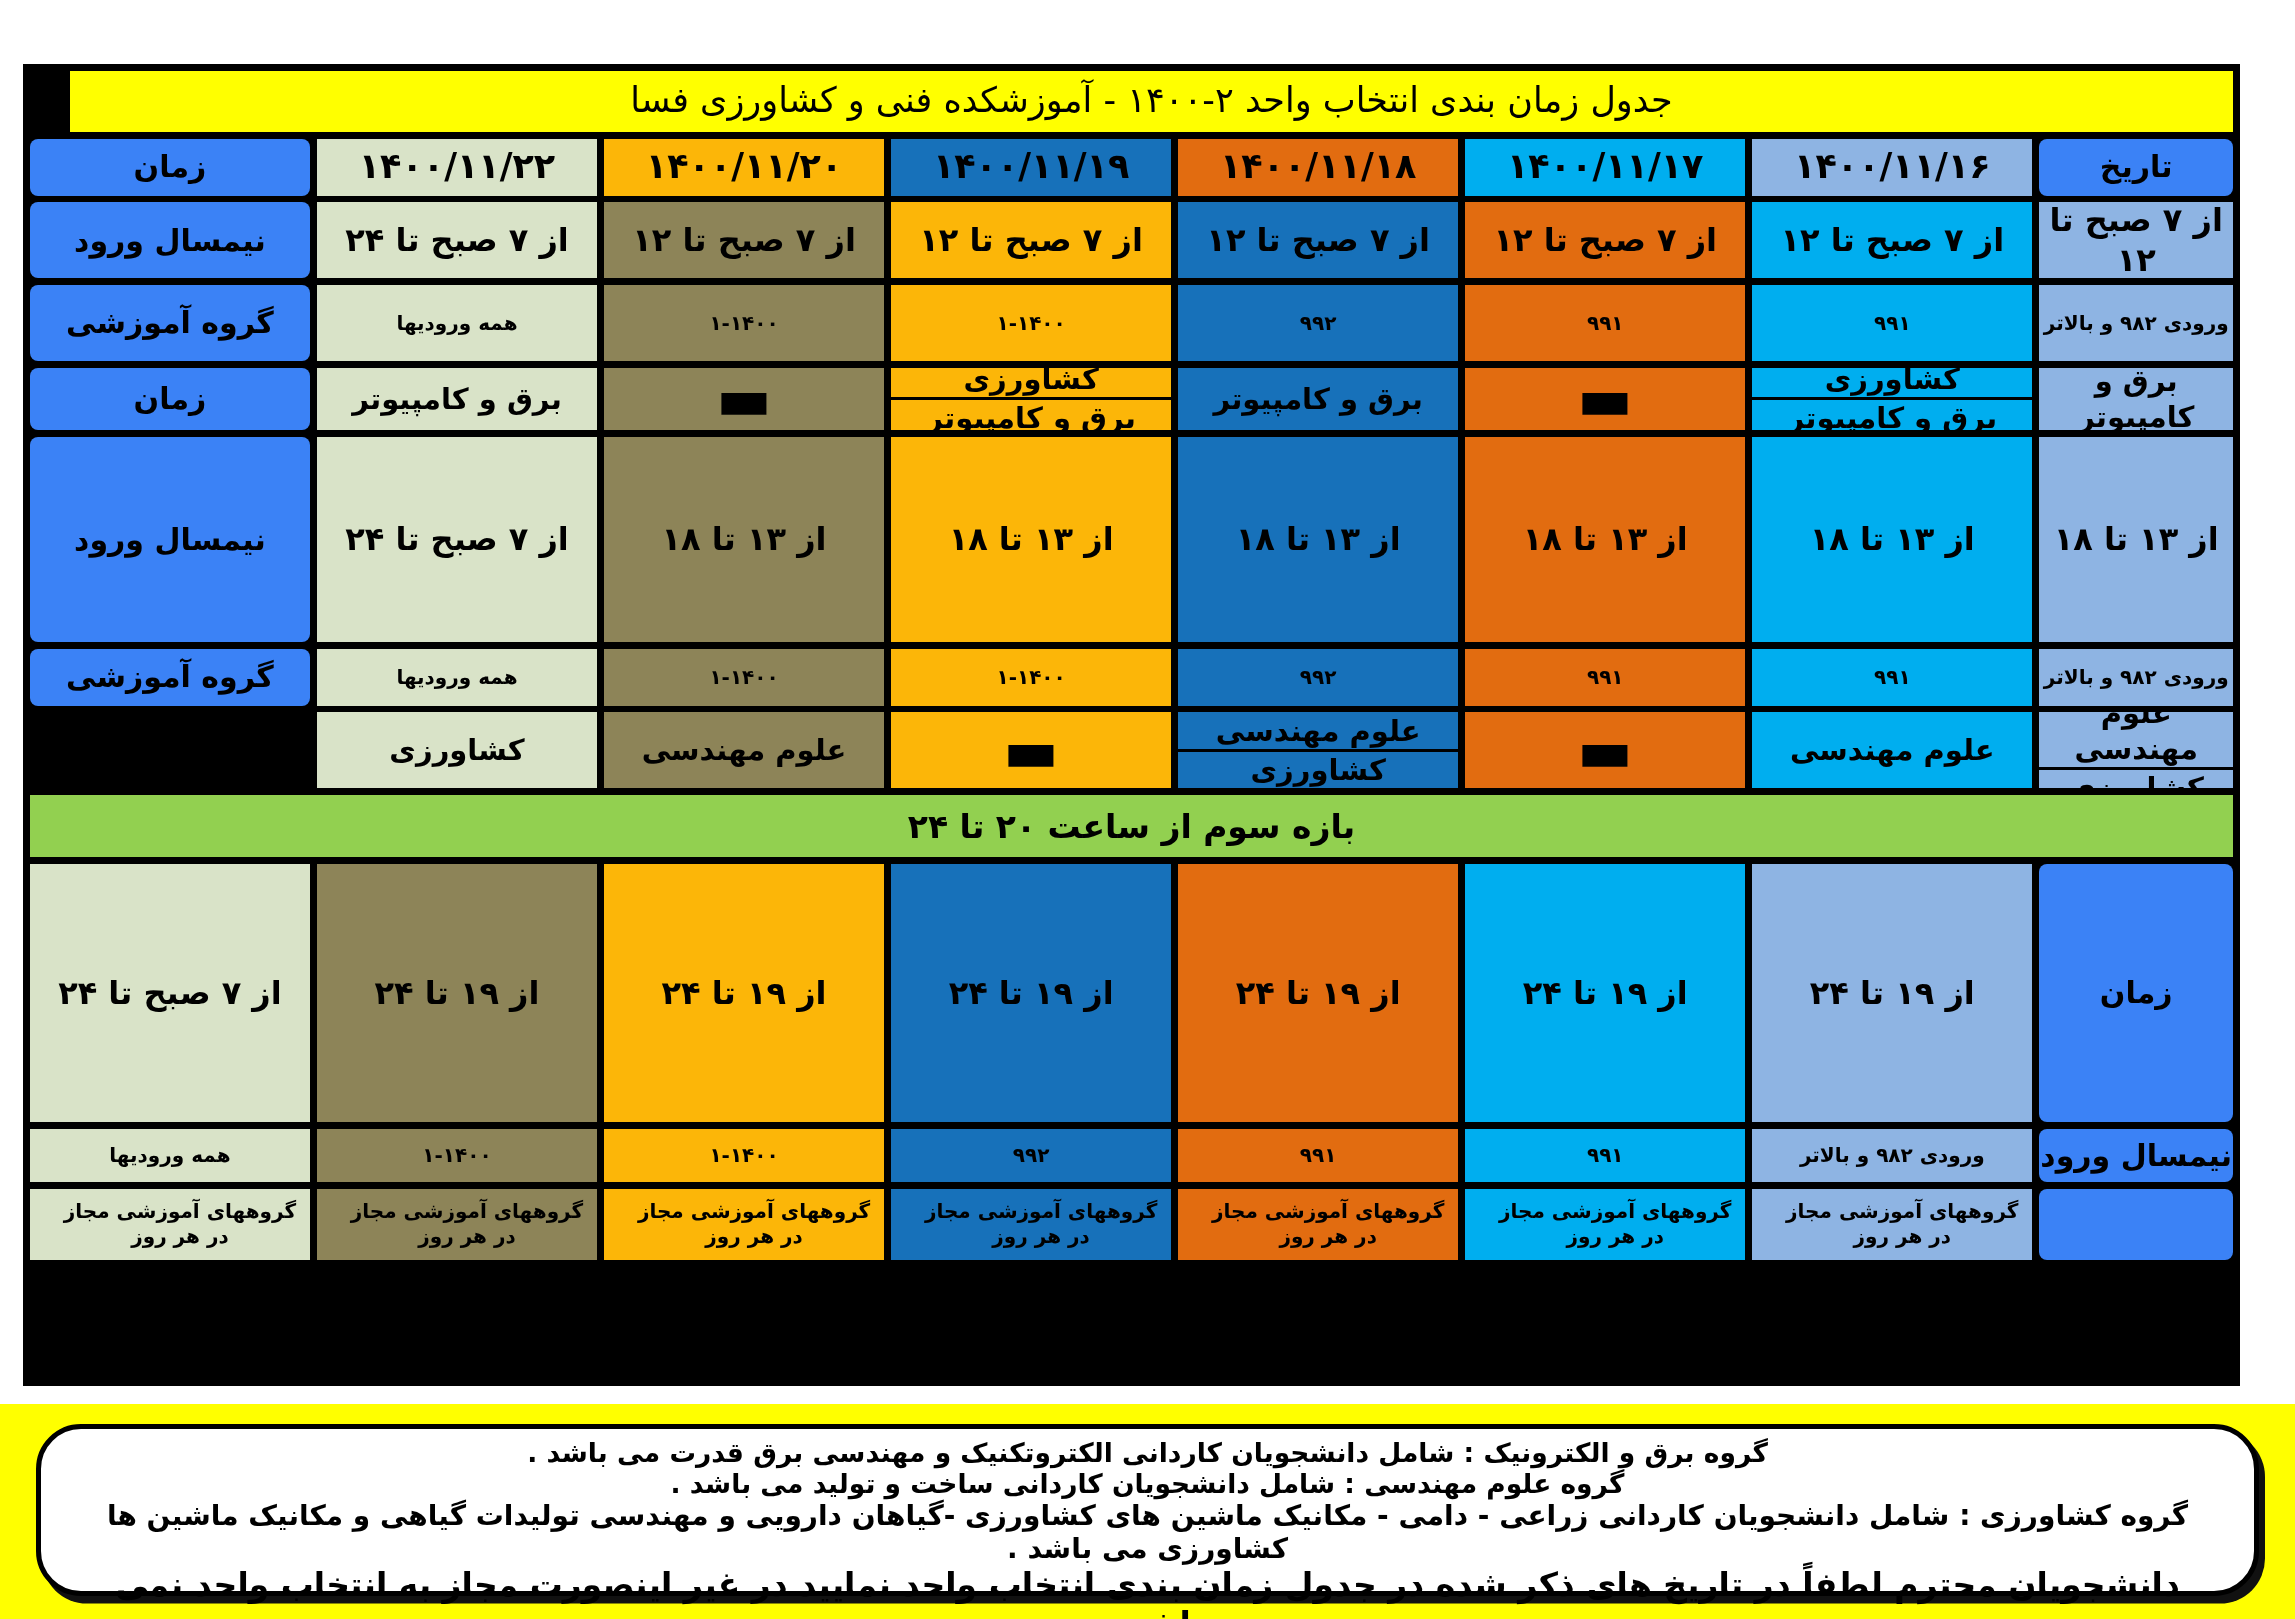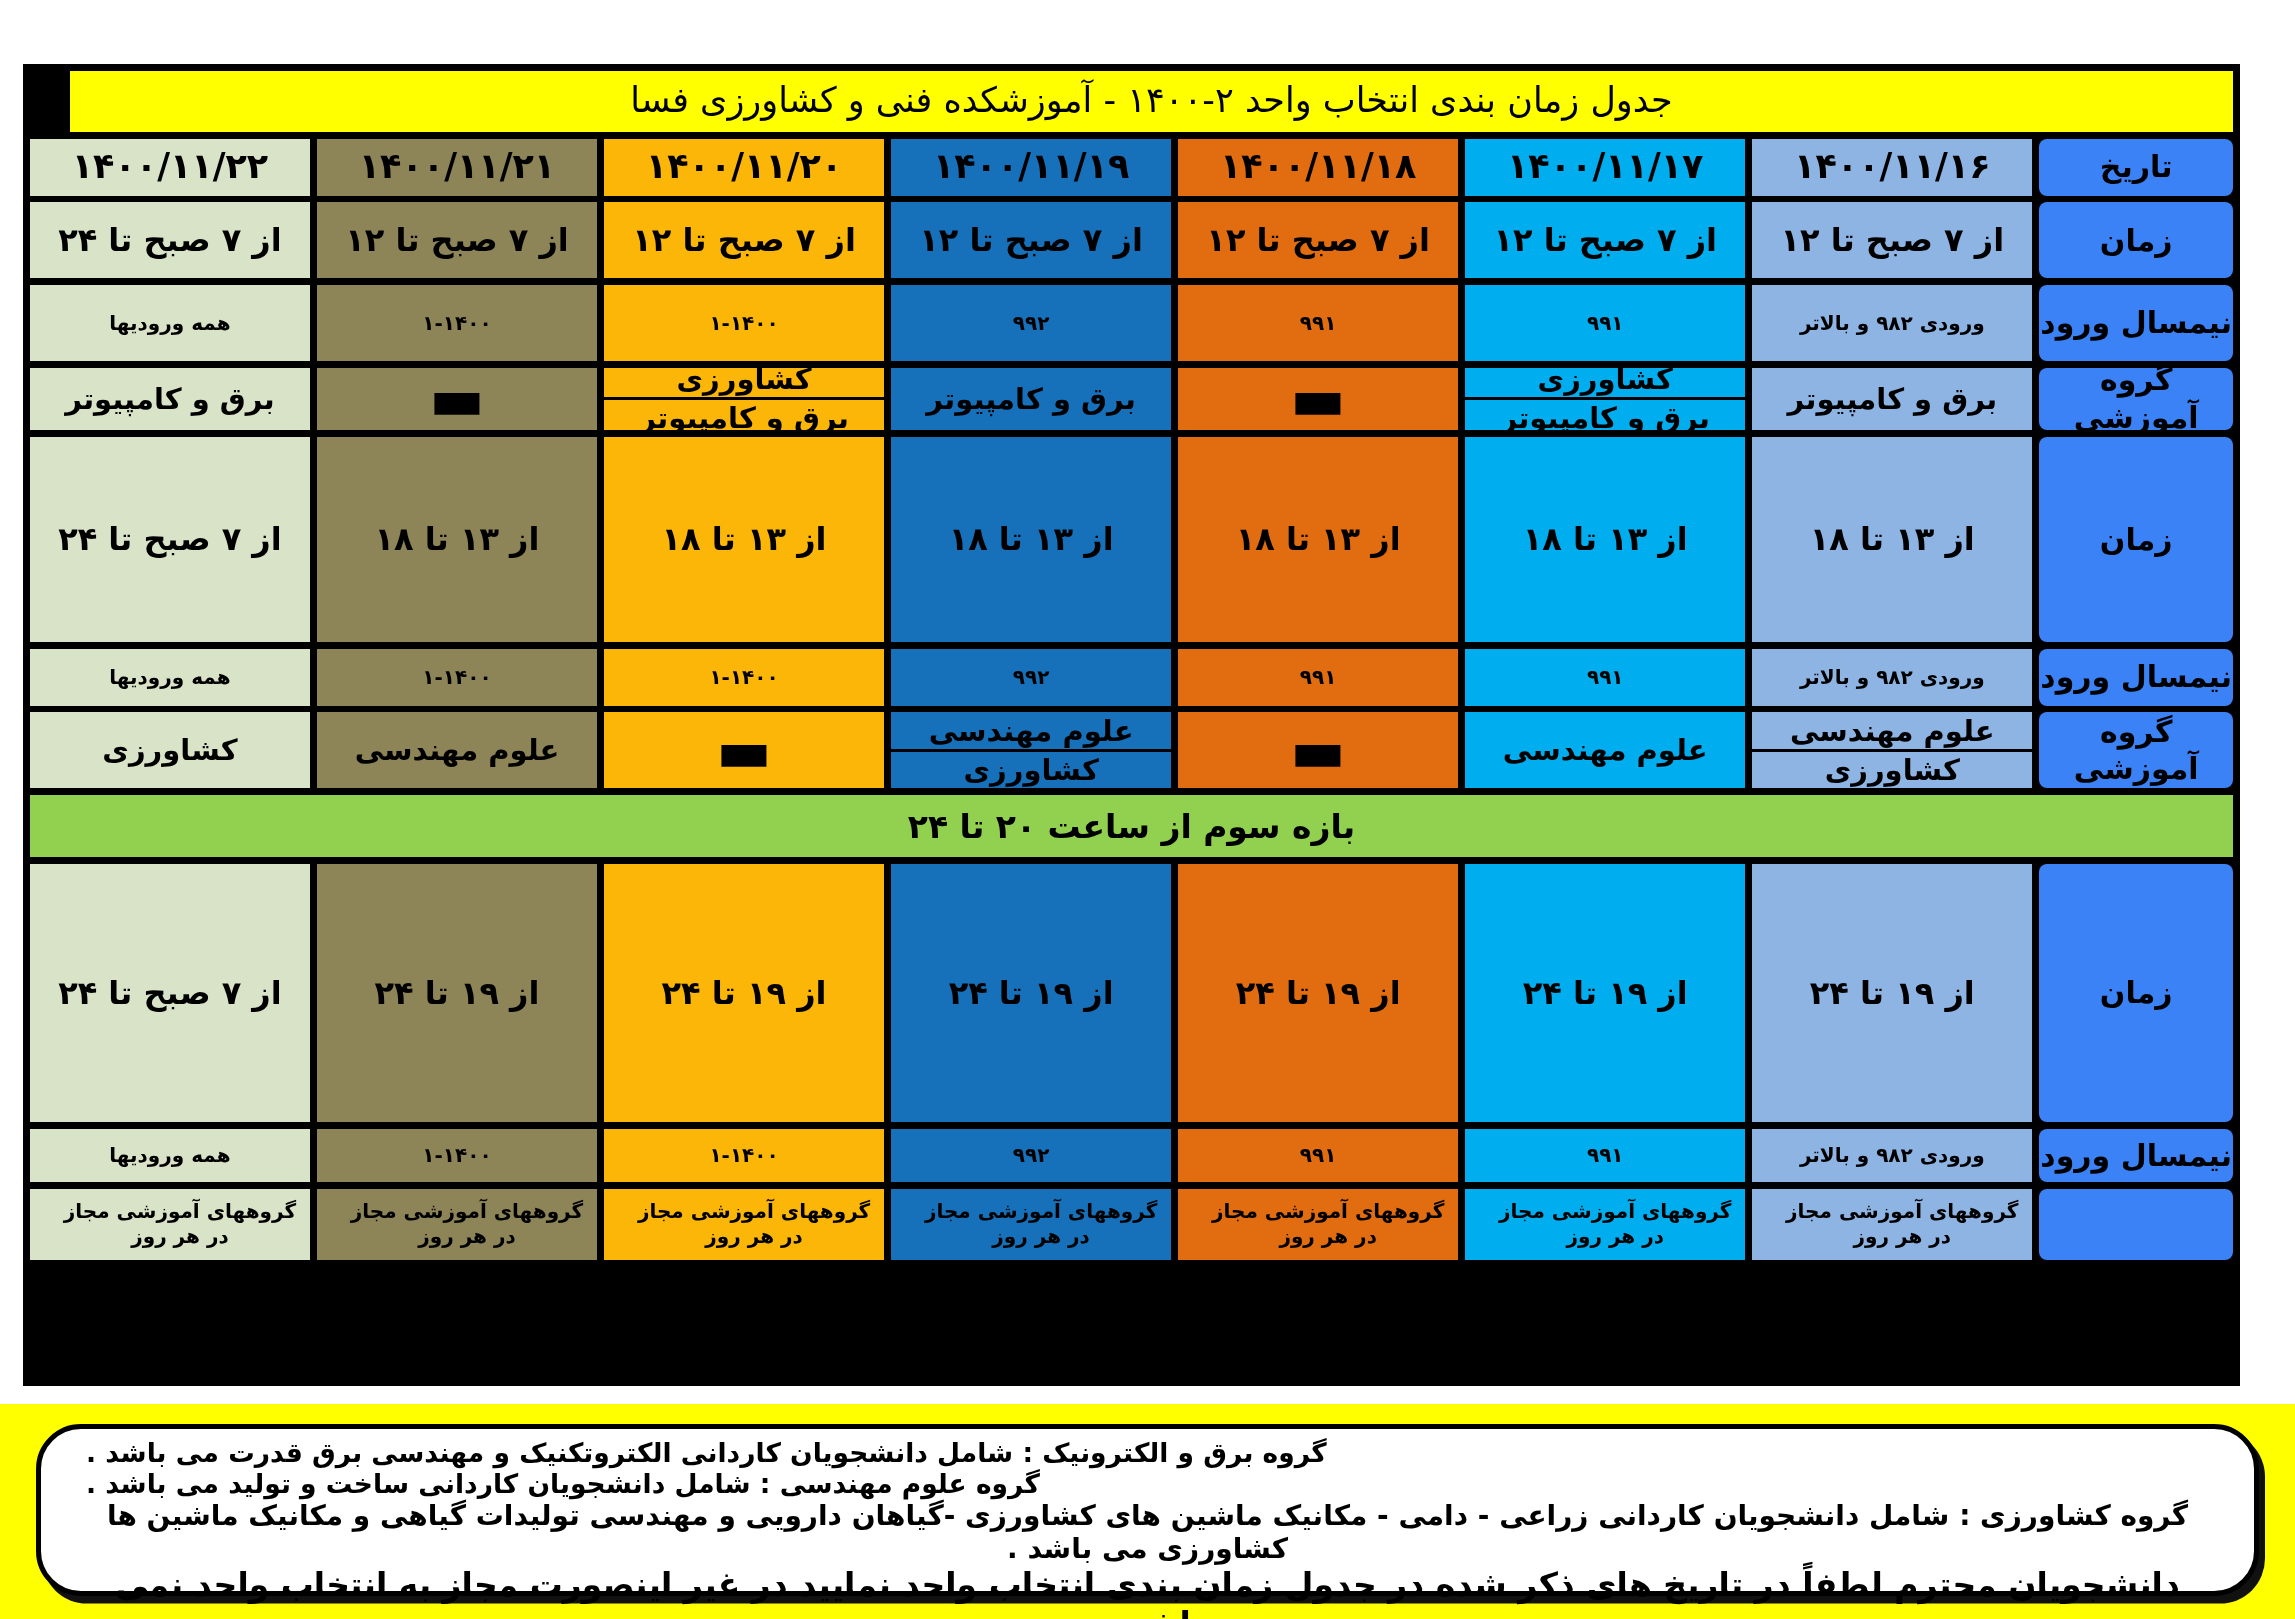--- a/index.html
+++ b/index.html
@@ -37,40 +37,39 @@
   .dash{font-size:59px;line-height:1;}
   .split{flex-direction:column;align-items:stretch;padding:0;}
   .split .sub{flex:1;display:flex;align-items:center;justify-content:center;font-size:29px;font-weight:700;}
   .split .sub.top{border-bottom:3px solid #000;}
   
   .footer{position:absolute;left:0;top:1404px;width:2295px;height:215px;background:var(--titlebg,#ffff00);}
   .notebox{
     position:absolute;left:36px;right:36px;top:20px;bottom:23px;background:#fff;
     border:5.3px solid #000;border-radius:45px;box-shadow:6px 7.6px 0 #111;
     display:flex;flex-direction:column;justify-content:space-evenly;
-    padding:7.6px 45px;box-sizing:border-box;align-items:flex-end;
+    padding:7.6px 45px;box-sizing:border-box;
   }
   .note{text-align:center;font-size:26.5px;font-weight:700;}
   .note.n3{font-size:28px;}
   .note.n4{font-size:33px;font-weight:800;}
 </style>
 </head>
 <body>
 
 <div class="sched">
 
   <div class="cell span-all title-row">جدول زمان بندی انتخاب واحد ۲-۱۴۰۰ - آموزشکده فنی و کشاورزی فسا</div>
 
   <div class="cell rowhead">تاریخ</div>
   <div class="cell c16 date num">۱۴۰۰/۱۱/۱۶</div>
   <div class="cell c17 date num">۱۴۰۰/۱۱/۱۷</div>
   <div class="cell c18 date num">۱۴۰۰/۱۱/۱۸</div>
   <div class="cell c19 date num">۱۴۰۰/۱۱/۱۹</div>
   <div class="cell c20 date num">۱۴۰۰/۱۱/۲۰</div>
-  <div class="cell c21 date num">۱۴۰۰/۱۱/۲۱</div>
   <div class="cell c22 date num">۱۴۰۰/۱۱/۲۲</div>
 
   <div class="cell rowhead">زمان</div>
   <div class="cell c16 time">از ۷ صبح تا ۱۲</div>
   <div class="cell c17 time">از ۷ صبح تا ۱۲</div>
   <div class="cell c18 time">از ۷ صبح تا ۱۲</div>
   <div class="cell c19 time">از ۷ صبح تا ۱۲</div>
   <div class="cell c20 time">از ۷ صبح تا ۱۲</div>
   <div class="cell c21 time">از ۷ صبح تا ۱۲</div>
   <div class="cell c22 time">از ۷ صبح تا ۲۴</div>

